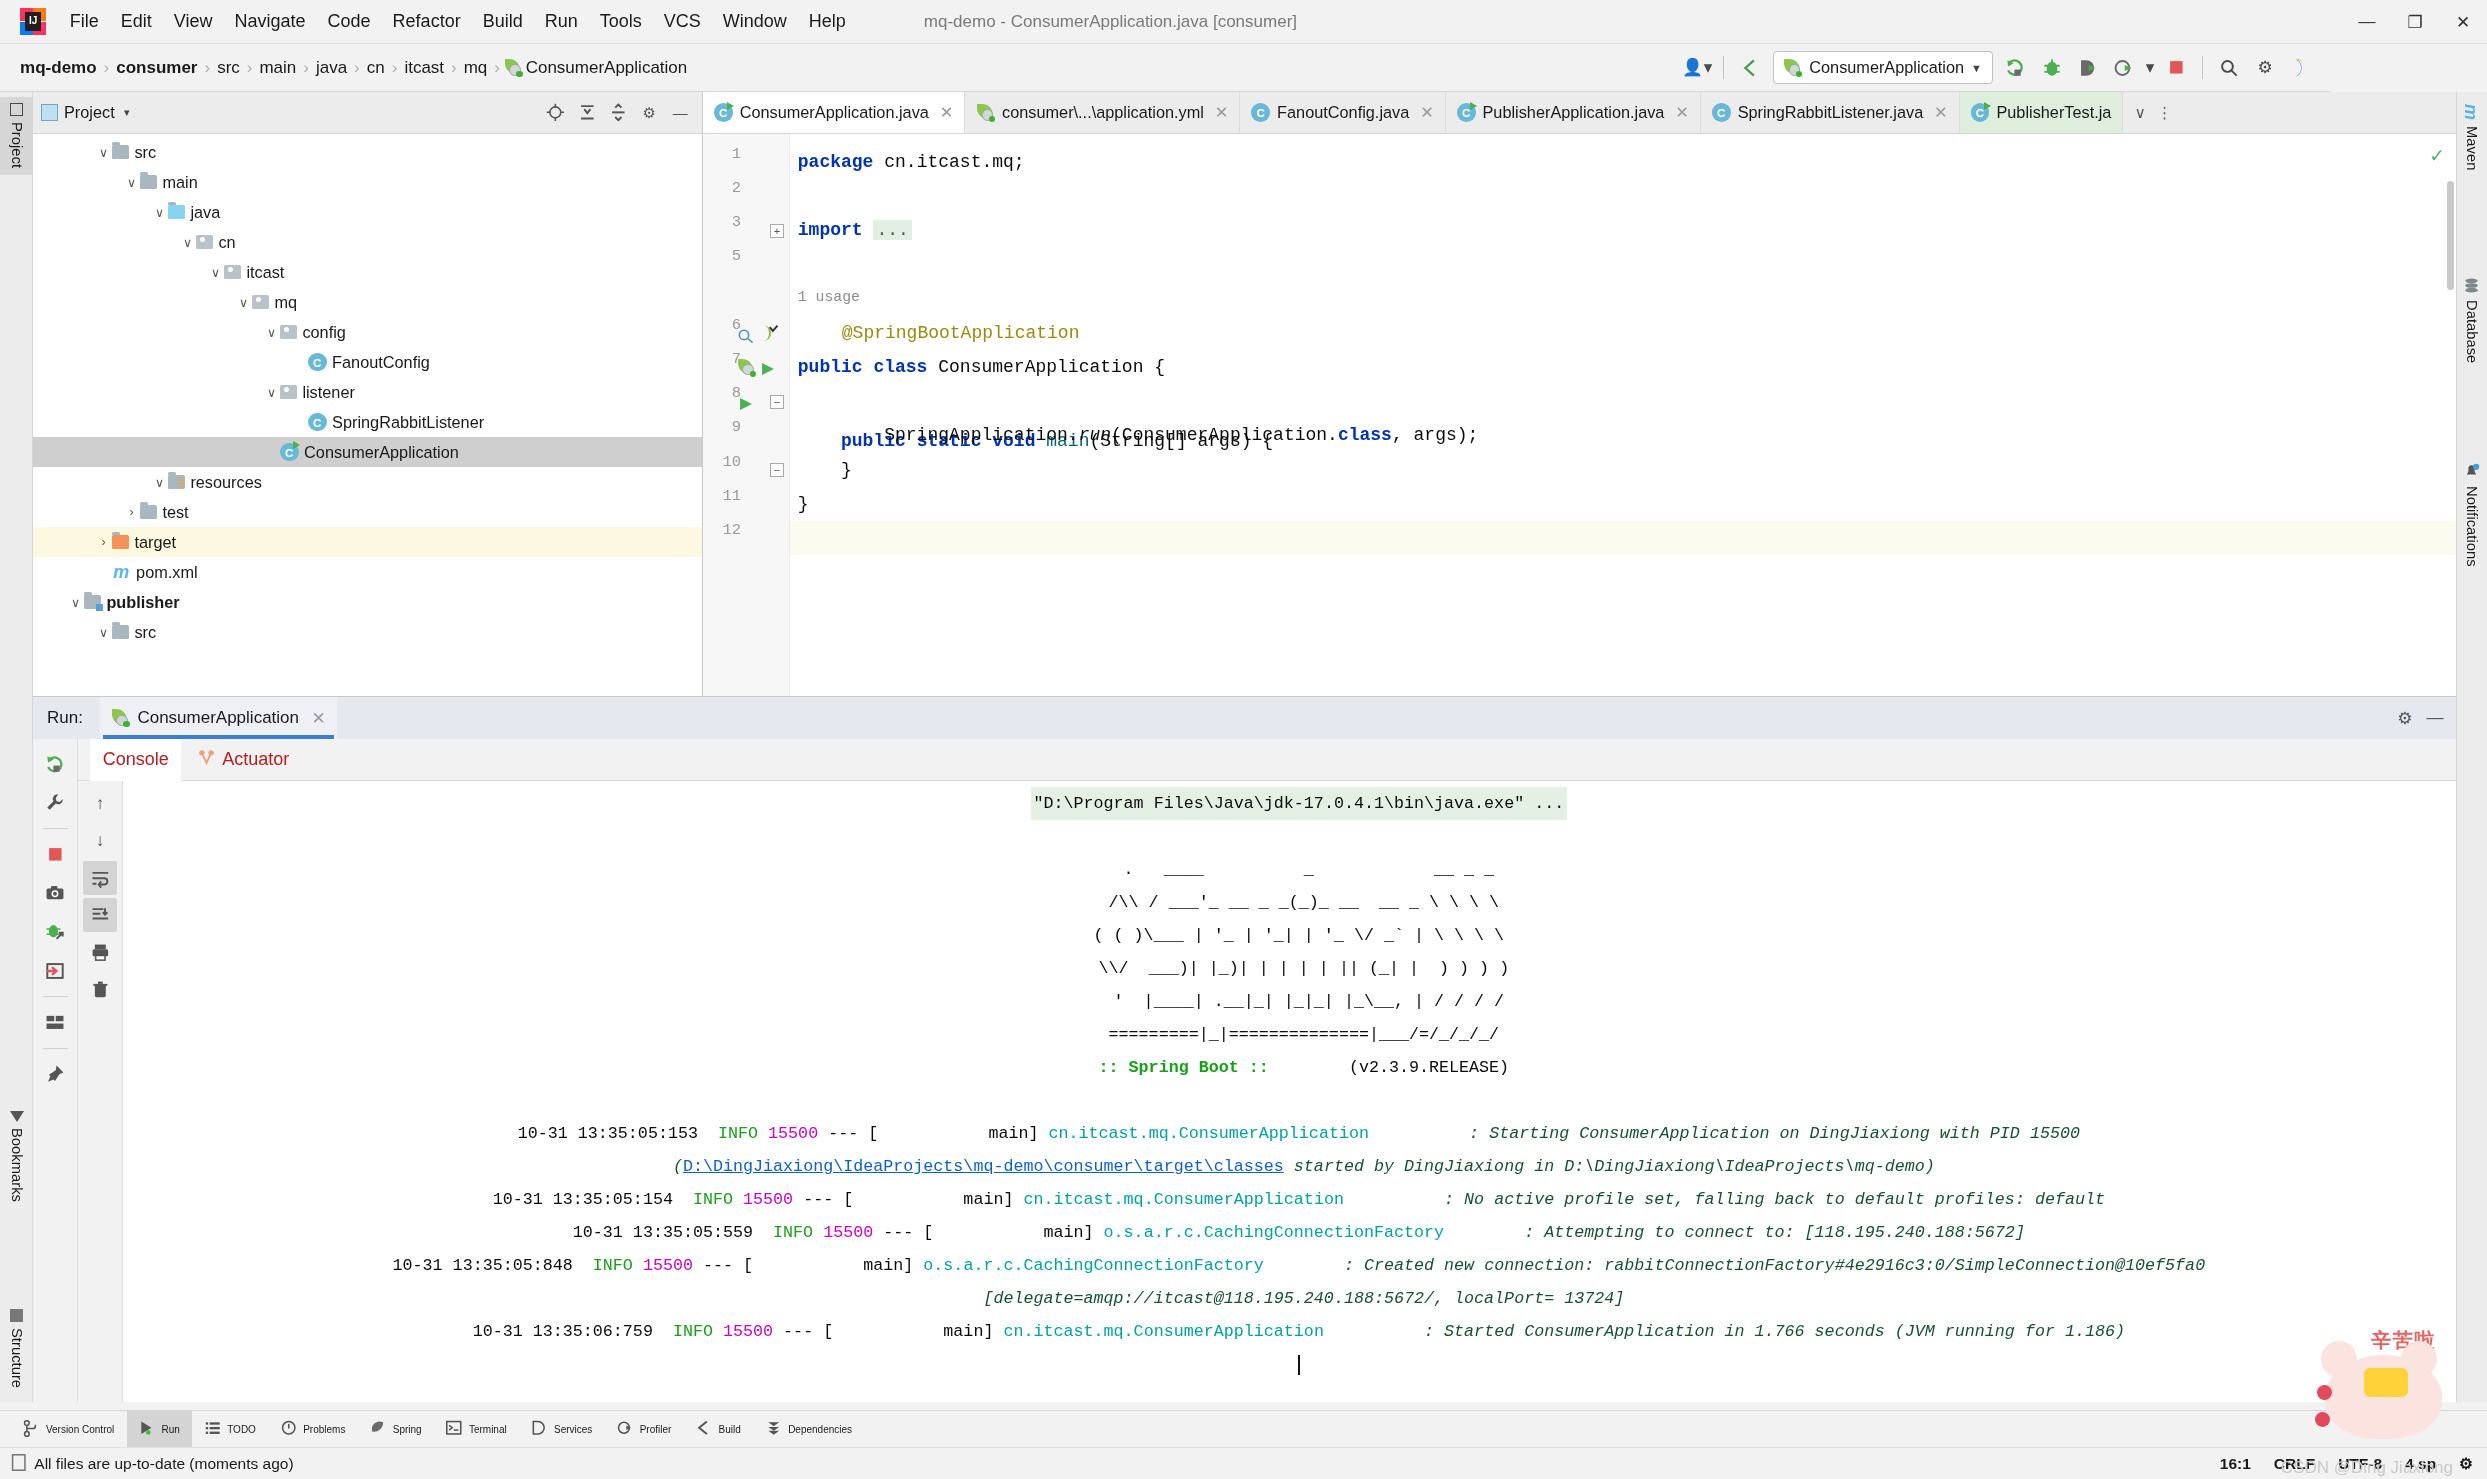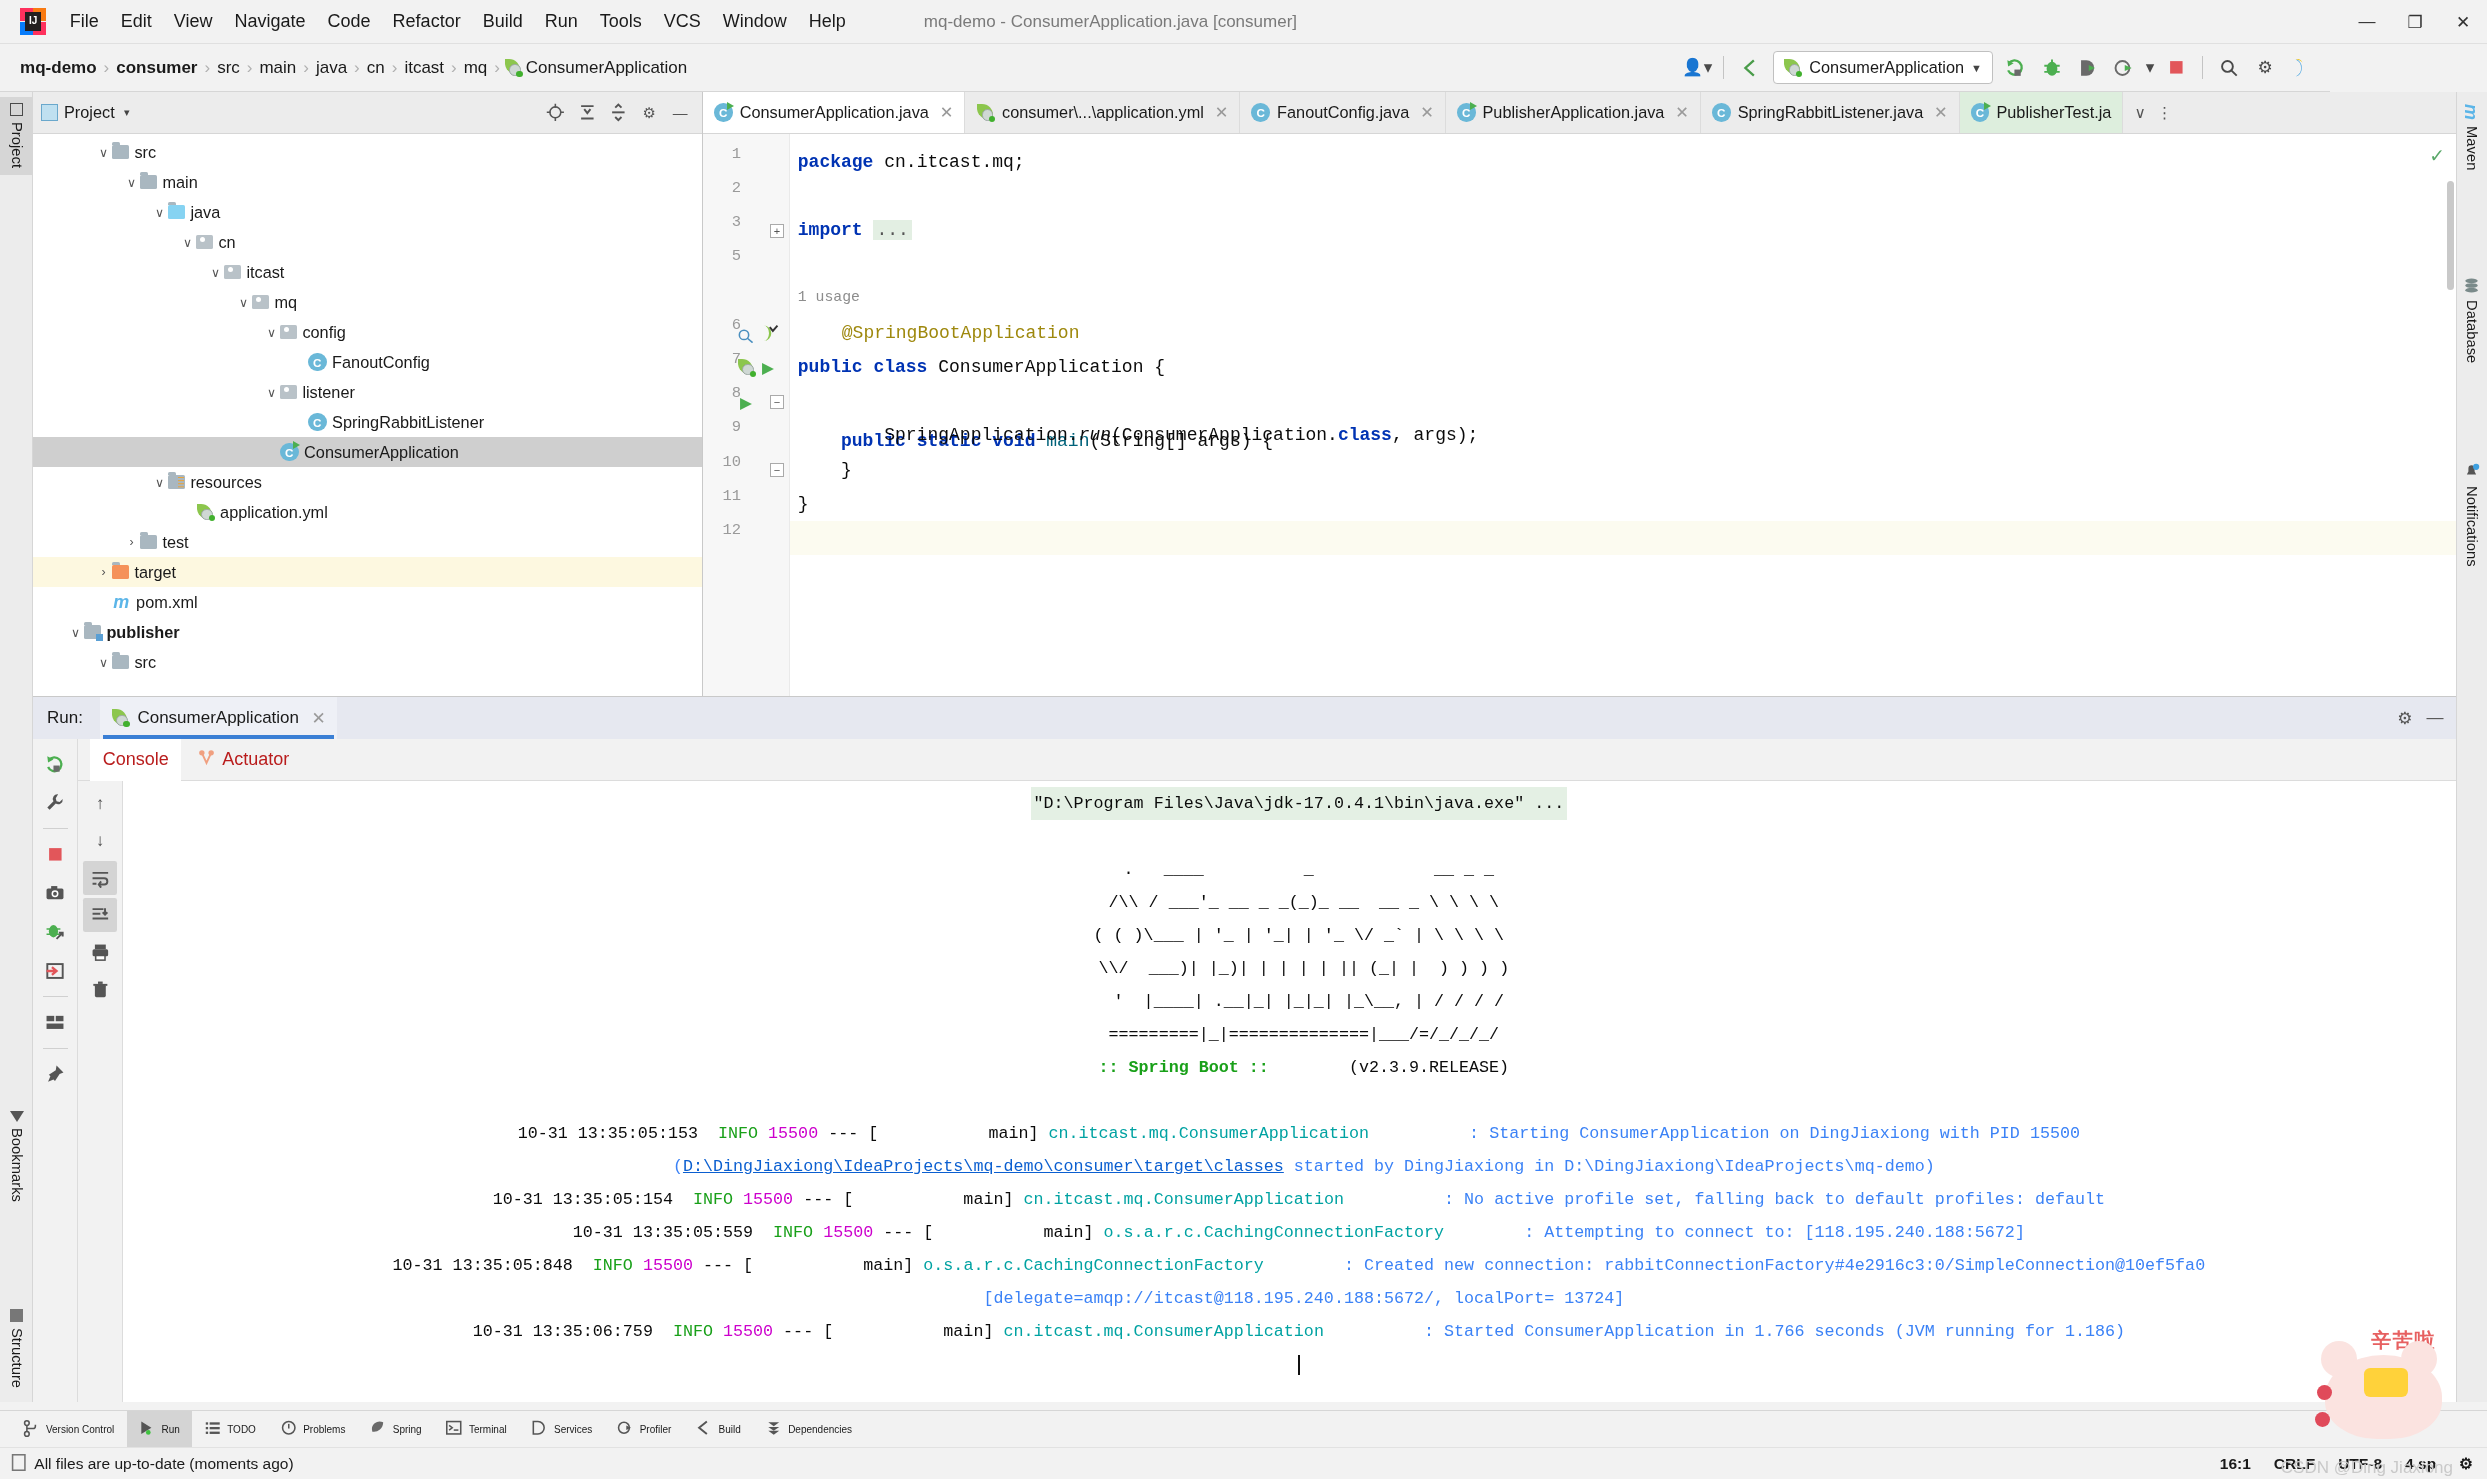--- a/index.html
+++ b/index.html
@@ -224,21 +224,21 @@
     padding: 6.2px 0 0 18.7px; color:#0b0b0b; white-space:pre;
   }
   .cmdline { background:#e4f0e4; display:inline-block; padding:0 2.3px; }
   .banner { color:#0b0b0b; }
   .sb-green { color:#19a019; font-weight:bold; }
   .lg-time { color:#0b0b0b; }
   .lg-info { color:#19a019; }
   .lg-pid { color:#cc00cc; }
   .lg-thread { color:#0b0b0b; }
   .lg-logger { color:#00a2a2; }
-  .lg-msg { color:#3b82f6; }
+  .lg-msg { color:#14532d;font-style:italic; }
   .lg-link { color:#0b5fd0; text-decoration:underline; }
   .cursor-bar { display:inline-block; width:2.3px; height:20px; background:#111; vertical-align:middle; }
 
   
   .toolbar-bottom {
     position:absolute; bottom:33px; left:0; width:2487px; height:37px;
     background:#f2f2f2; border-top:0.8px solid #d6d6d6; display:flex; align-items:center; padding-left:11px;
   }
   .twbtn { display:flex;align-items:center;gap:7px;font-size:10px;color:#1a1a1a;padding:0 12.4px;height:37px; }
   .twbtn.active { background:#d4d4d4; }
@@ -517,28 +517,20 @@
         <span style="width:230px;flex:none"></span>
         <span class="tarrow"></span>
         <span class="cls-ico cls-run">C<i class="arrow"></i></span>
         <span class="tname">ConsumerApplication</span>
       </div>
       <div class="trow">
         <span style="width:118px;flex:none"></span>
         <span class="tarrow">∨</span>
         <span class="ico-folder res src"></span>
         <span class="tname">resources</span>
-      </div>
-      <div class="trow">
-        <span style="width:146px;flex:none"></span>
-        <span class="tarrow"></span>
-        <span class="spring-ico">
-          <i class="spring-dot"></i>
-        </span>
-        <span class="tname">application.yml</span>
       </div>
       <div class="trow">
         <span style="width:90px;flex:none"></span>
         <span class="tarrow">›</span>
         <span class="ico-folder src"></span>
         <span class="tname">test</span>
       </div>
       <div class="trow modified">
         <span style="width:62px;flex:none"></span>
         <span class="tarrow">›</span>

